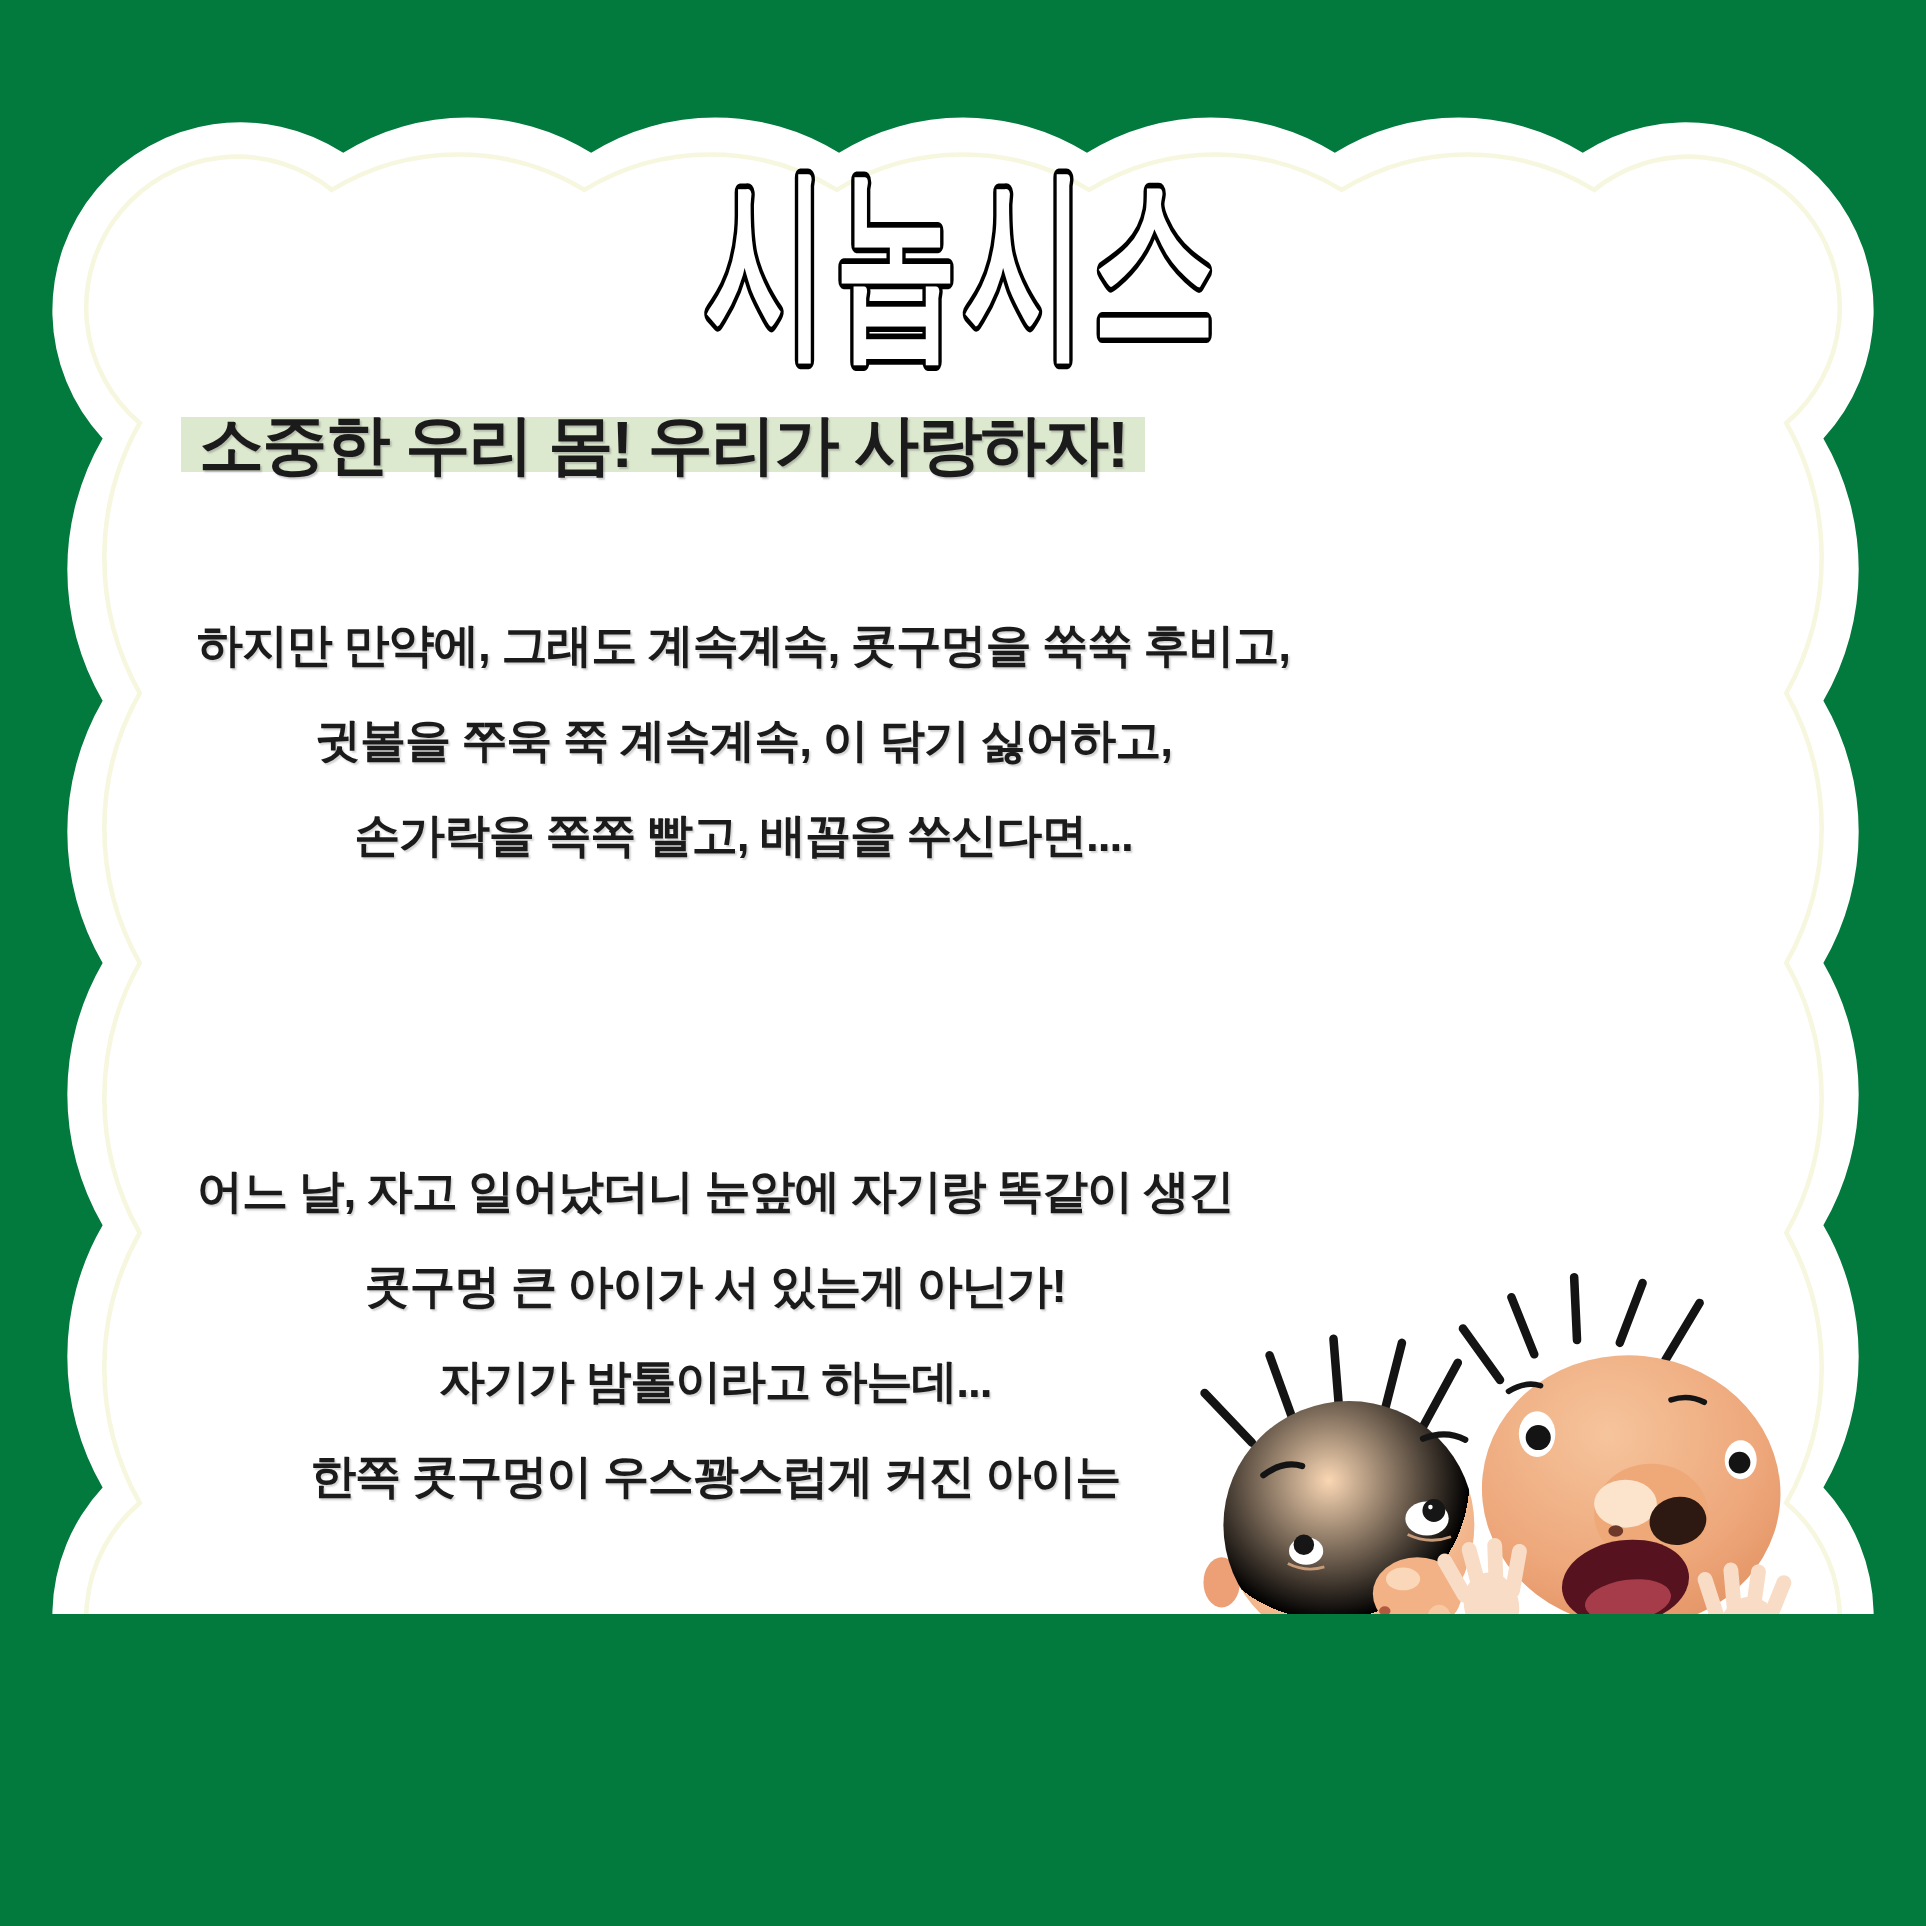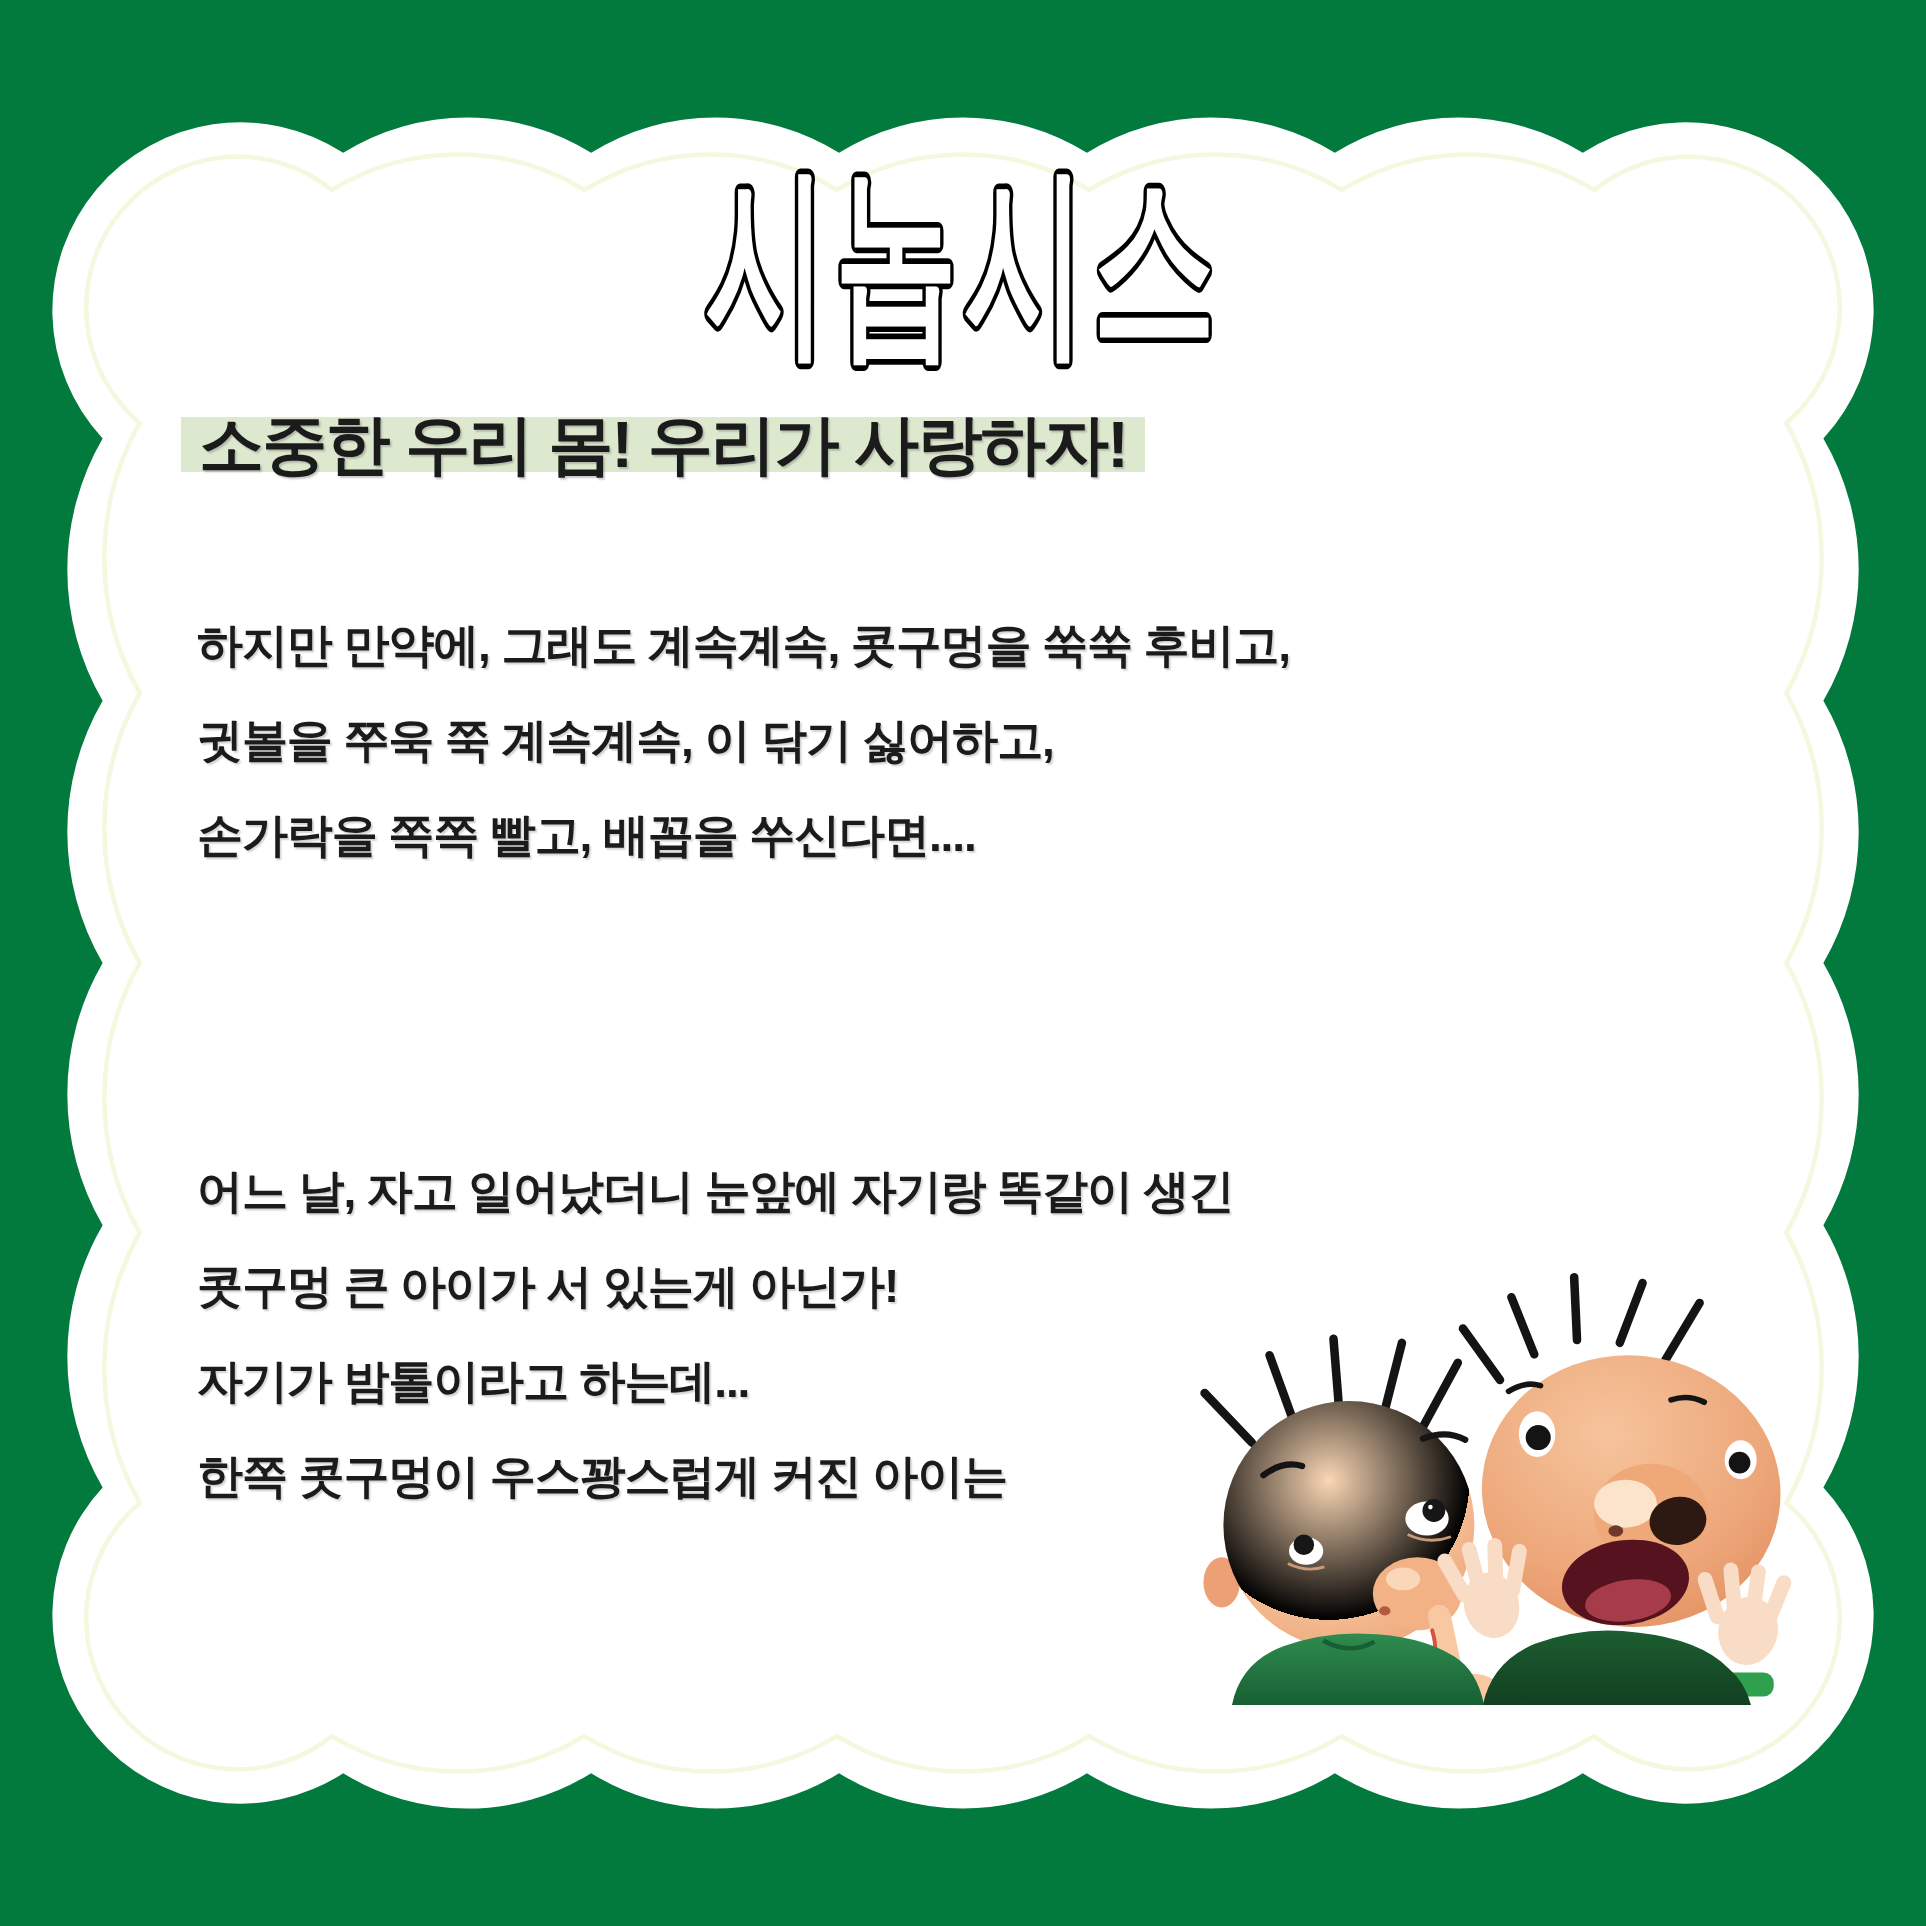--- a/index.html
+++ b/index.html
@@ -1,18 +1,18 @@
 <!DOCTYPE html>
 <html style="font-size:9px"><head>
 <meta charset="utf-8">
 <style>
   html,body{margin:0;padding:0;background:#02793d;}
   .canvas{
     position:relative;
-    width:1926px;height:1926px;
+    width:1926px;height:1614px;
     background:#02793d;
     overflow:hidden;
     font-family:"Liberation Sans", sans-serif;
     color:#1b1b1b;
   }
   .card-bg{position:absolute;left:0;top:0;}
   .title-svg{position:absolute;left:0;top:80px;}
   .subtitle{
     position:absolute;left:181px;top:417px;
     height:55px;line-height:55px;
@@ -20,20 +20,21 @@
     padding:0 18px;
     font-size:65px;font-weight:800;letter-spacing:-1.7px;
     white-space:nowrap;
     text-shadow:1.7px 2.3px 1.7px rgba(100,100,100,.35);
   }
   .para{
     position:absolute;left:197px;
     font-size:46px;font-weight:600;letter-spacing:-1.1px;
     line-height:95px;white-space:nowrap;
     text-shadow:1.7px 2.3px 1.7px rgba(110,110,110,.30);
+    text-align:center;
   }
   .para-1{top:598px}
   .para-2{top:965px}
   .para-3{top:1144px}
   .illustration{position:absolute;left:1135px;top:1263px;}
 </style>
 </head>
 <body>
 
 <div class="canvas">

